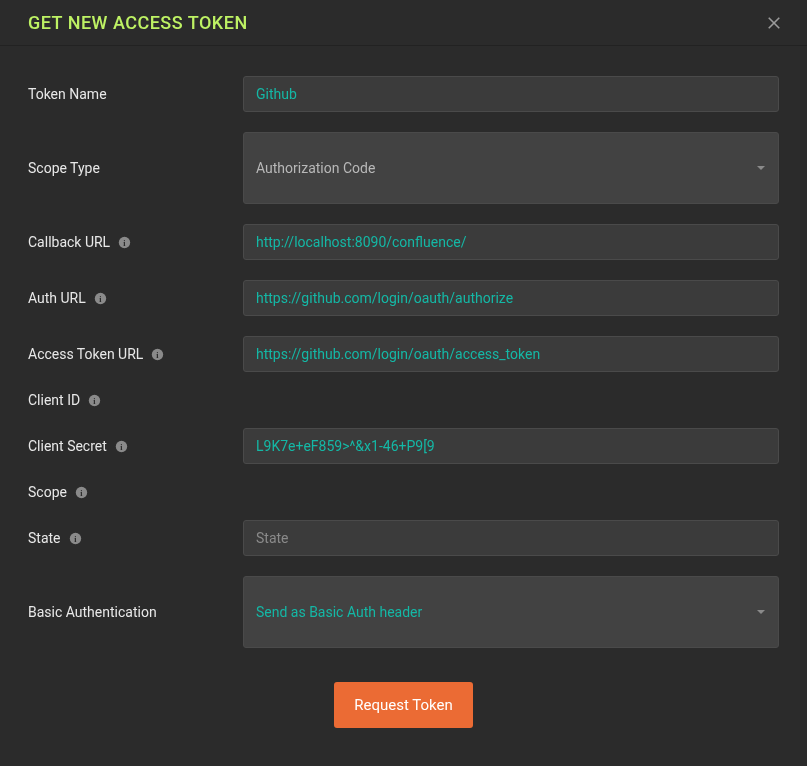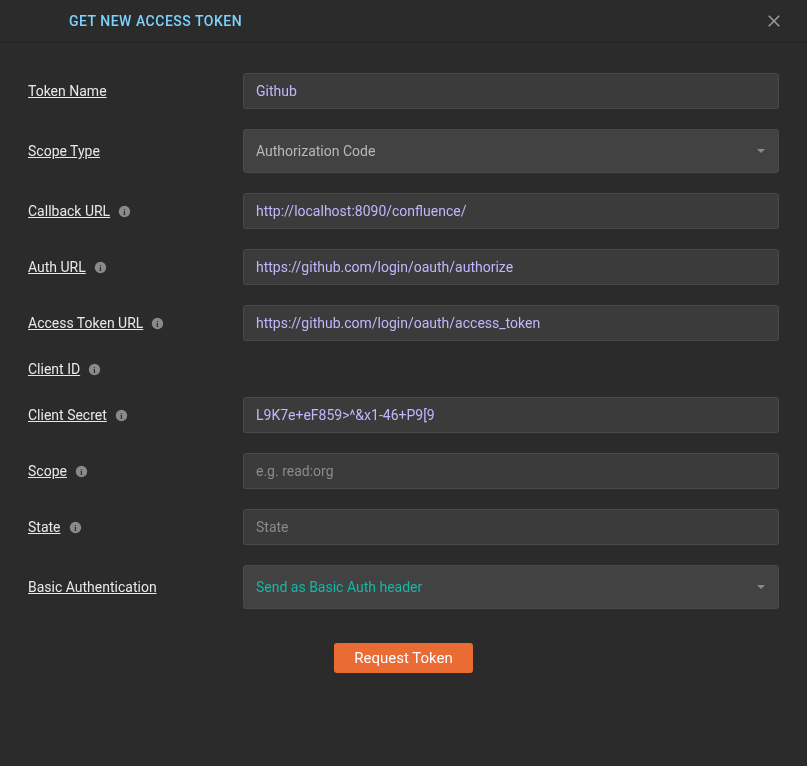--- a/index.html
+++ b/index.html
@@ -22,25 +22,24 @@
       flex-direction: column;
     }
     .header {
       display: flex;
       align-items: center;
       justify-content: space-between;
       padding: 12px 24px 12px 28px;
       border-bottom: 1px solid rgba(0,0,0,0.2);
     }
     .header-title {
-      color: #7dd3fc;
-      font-size: 14px;
+      color: #bef264;
+      font-size: 18px;
       font-weight: 500;
       letter-spacing: 0.5px;
-      margin-left: 41px;
     }
     .close-icon {
       cursor: pointer;
       color: #9a9a9a;
       display: flex;
       align-items: center;
       justify-content: center;
     }
     .close-icon svg {
       width: 18px;
@@ -55,57 +54,56 @@
       align-items: center;
       margin-bottom: 20px;
     }
     .label {
       width: 215px;
       color: #e8e8e8;
       font-size: 14px;
       display: flex;
       align-items: center;
       gap: 8px;
-      text-decoration: underline;
     }
     .info-icon {
       display: inline-flex;
       align-items: center;
       justify-content: center;
       color: #8a8a8a;
     }
     .info-icon svg {
       width: 13px;
       height: 13px;
     }
     .control {
       flex: 1;
     }
     .text-input {
       width: 100%;
       background: #3b3b3b;
       border: 1px solid #4a4a4a;
       border-radius: 3px;
-      color: #c4b5fd;
+      color: #14b8a6;
       font-size: 14px;
       padding: 9px 12px;
       outline: none;
       font-family: inherit;
     }
     .text-input::placeholder {
       color: #8a8a8a;
     }
     .select {
       width: 100%;
       background: #424242;
       border: 1px solid #4a4a4a;
       border-radius: 3px;
       color: #b8b8b8;
       font-size: 14px;
-      padding: 13px 12px;
+      padding: 27px 12px;
       display: flex;
       align-items: center;
       justify-content: space-between;
       cursor: pointer;
     }
     .select-dark {
       color: #14b8a6;
     }
     .caret {
       color: #8a8a8a;
@@ -119,21 +117,21 @@
       display: flex;
       justify-content: center;
       padding: 14px 0 60px 0;
     }
     .request-button {
       background: #eb6b34;
       color: #ffffff;
       border: none;
       border-radius: 3px;
       font-size: 15px;
-      padding: 6px 20px;
+      padding: 14px 20px;
       cursor: pointer;
       font-family: inherit;
       text-align: right;
     }
   </style>
 </head>
 <body>
 
 <div class="dialog">
 
@@ -249,23 +247,20 @@
     <div class="form-row">
       <div class="label">
         <span>Scope</span>
         <span class="info-icon">
           <svg viewBox="0 0 16 16" fill="currentColor">
               <circle cx="8" cy="8" r="7"></circle>
               <text x="8" y="12" text-anchor="middle" font-size="10" fill="#2b2b2b" font-family="serif" font-weight="bold">i</text>
             </svg>
         </span>
       </div>
-      <div class="control">
-        <input class="text-input" type="text" placeholder="e.g. read:org" style="">
-      </div>
     </div>
 
     <div class="form-row">
       <div class="label">
         <span>State</span>
         <span class="info-icon">
           <svg viewBox="0 0 16 16" fill="currentColor">
               <circle cx="8" cy="8" r="7"></circle>
               <text x="8" y="12" text-anchor="middle" font-size="10" fill="#2b2b2b" font-family="serif" font-weight="bold">i</text>
             </svg>

